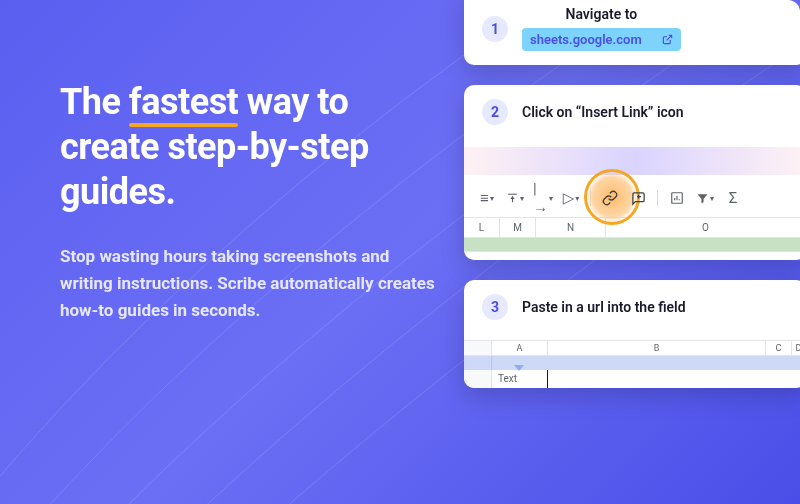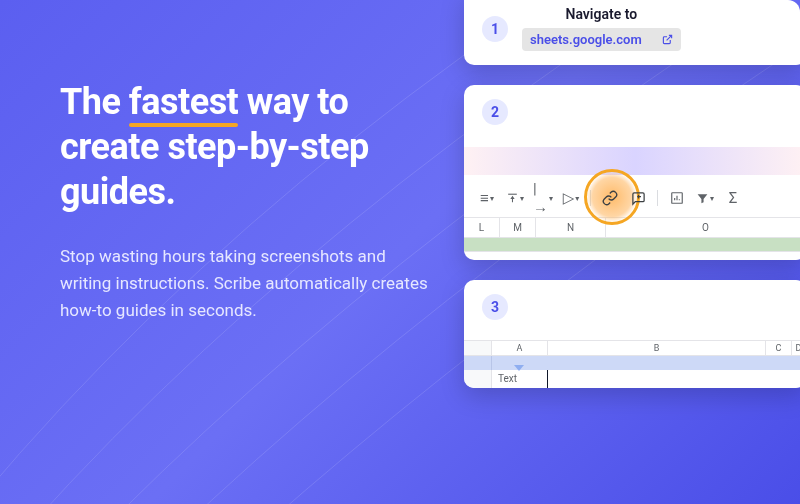--- a/index.html
+++ b/index.html
@@ -52,21 +52,21 @@
     bottom: -2px;
     height: 4px;
     background: #f5a623;
     border-radius: 2px;
   }
   .subhead {
     font-size: 17px;
     line-height: 1.6;
     color: #e6e7ff;
     max-width: 380px;
-    font-weight: 400;
+    font-weight: 700;
   }
   .right-col {
     flex: 1;
     padding: 0 0 0 0;
     display: flex;
     flex-direction: column;
     gap: 20px;
     position: relative;
   }
   .step-card {
@@ -99,21 +99,21 @@
     font-size: 14px;
     font-weight: 600;
     color: #1a1a2e;
     display: flex;
     align-items: center;
     gap: 6px;
     flex-wrap: wrap;
     flex-direction: column;
   }
   .link-chip {
-    background: #e5e5e5;
+    background: #7dd3fc;
     color: #4a4ee8;
     padding: 4px 8px;
     border-radius: 4px;
     font-size: 13px;
     font-weight: 600;
     display: inline-flex;
     align-items: center;
     gap: 20px;
   }
   .ext-icon {
@@ -278,20 +278,21 @@
               <line x1="10" y1="14" x2="21" y2="3"></line>
             </svg>
           </a>
         </div>
       </div>
     </div>
 
     <div class="step-card">
       <div class="step-header">
         <div class="step-num">2</div>
+        <div class="step-text">Click on “Insert Link” icon</div>
       </div>
       <div class="step2-body">
         <div class="tb-glow"></div>
         <div class="toolbar-row">
           <span class="tb-icon">≡<span class="dd">▾</span></span>
           <span class="tb-icon">
 
             <svg width="14" height="14" viewBox="0 0 24 24" fill="currentColor">
                 <rect x="4" y="4" width="16" height="2"></rect>
                 <path d="M12 8 L8 14 H11 V20 H13 V14 H16 Z"></path>
@@ -338,20 +339,21 @@
           <div class="col-N">N</div>
           <div class="col-O">O</div>
         </div>
         <div class="green-row"></div>
       </div>
     </div>
 
     <div class="step-card step3">
       <div class="step-header">
         <div class="step-num">3</div>
+        <div class="step-text">Paste in a url into the field</div>
       </div>
       <div class="step3-body">
         <div class="mini-cols">
           <div class="mc-gutter"></div>
           <div class="mc-A">A</div>
           <div class="mc-B">B</div>
           <div class="mc-C">C</div>
           <div class="mc-D">D</div>
         </div>
         <div class="blue-row">

